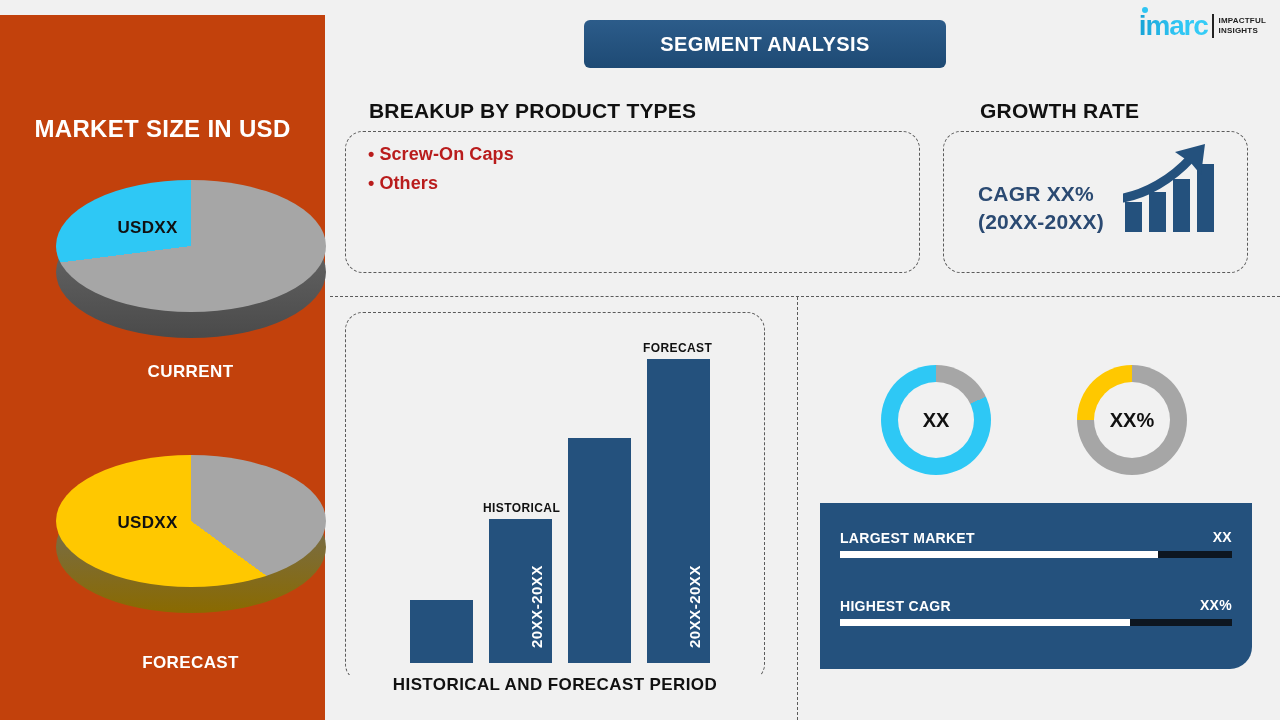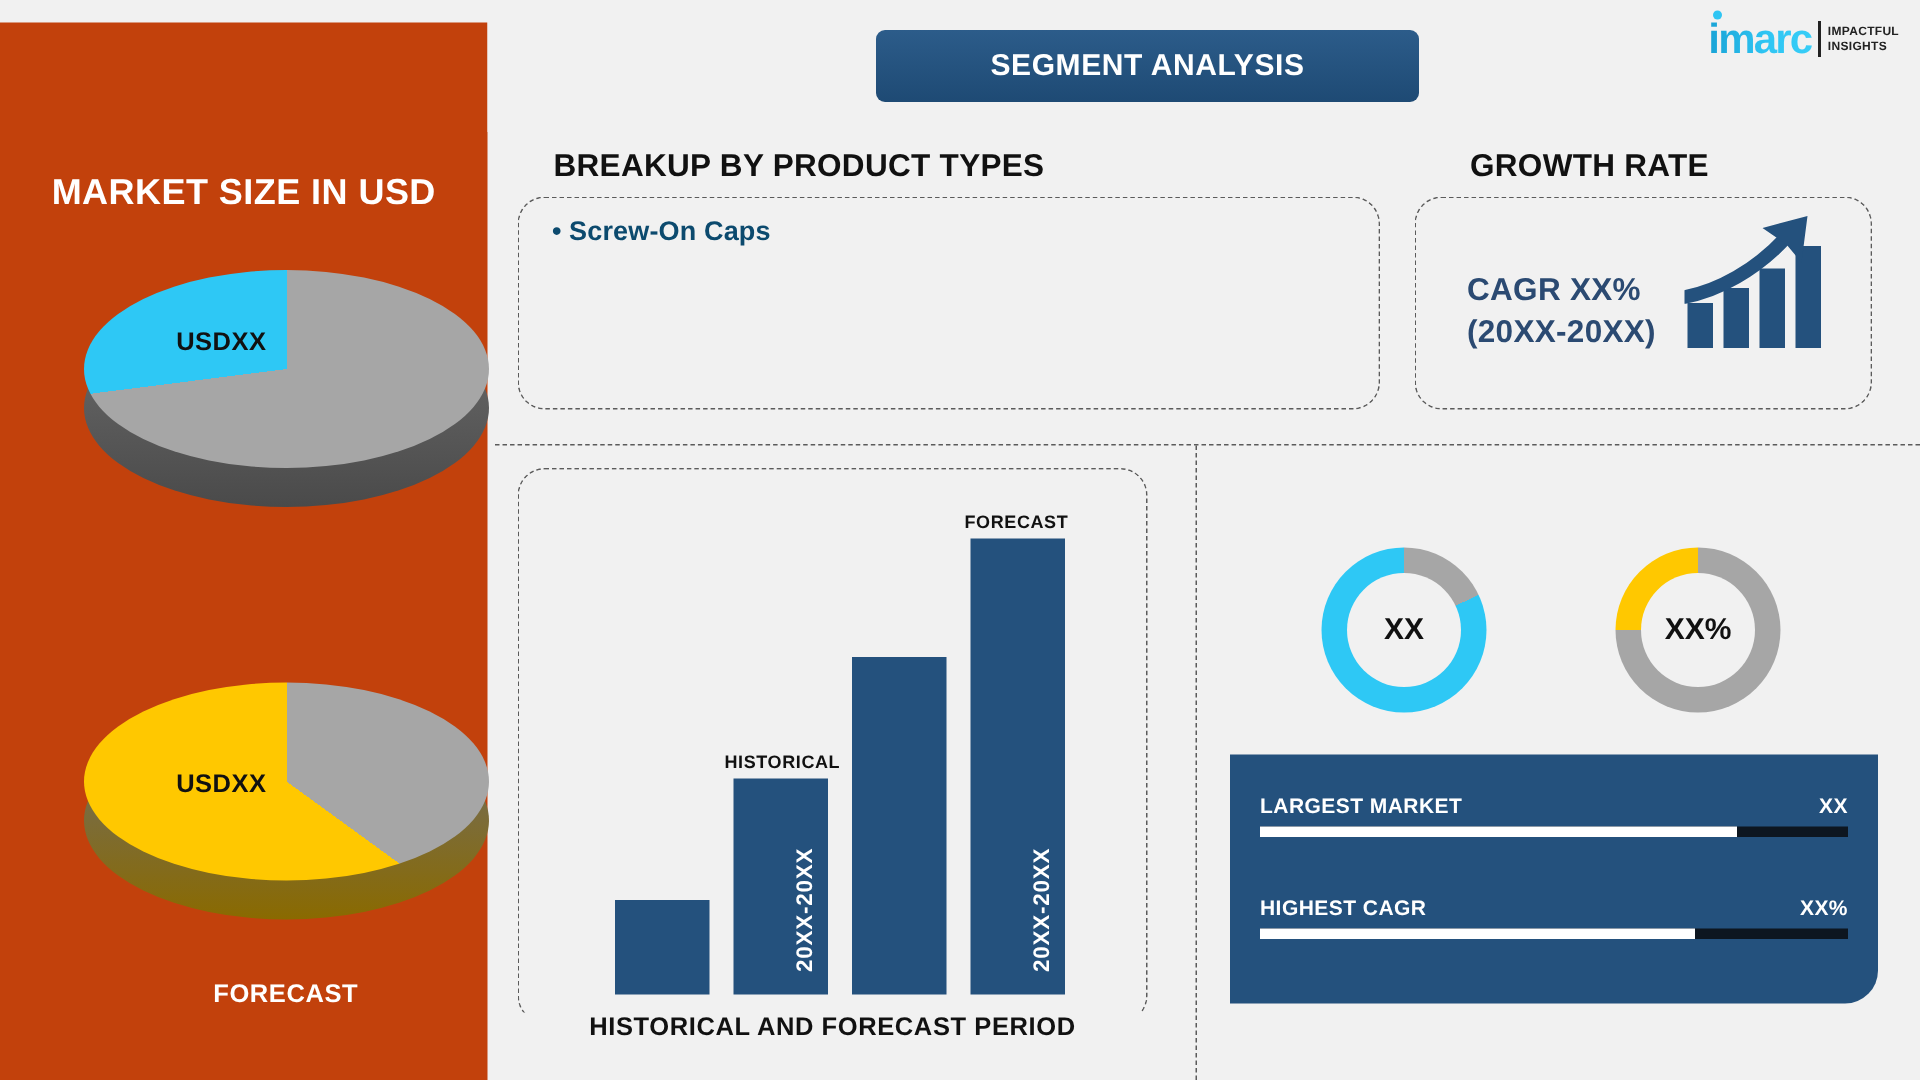--- a/index.html
+++ b/index.html
@@ -68,21 +68,21 @@
 
   
   .sec-h{ position:absolute; font-size:21px; font-weight:bold; color:#111; letter-spacing:.2px; }
 
   
   .dbox{ position:absolute; border:1.5px dashed #5b5b5b; border-radius:18px; background:transparent; }
 
   
   #bullets{ position:absolute; left:368px; top:140px; }
   .bullet{
-    color:#0c4a6e; font-size:18px; font-weight:bold; line-height:29px;
+    color:#b91c1c; font-size:18px; font-weight:bold; line-height:29px;
     letter-spacing:.1px;
   }
   .bullet .dot{ margin-right:5px; }
 
   
   #cagr-text{
     position:absolute; left:978px; top:180px; color:#2b4a72;
     font-size:21px; font-weight:bold; line-height:28px; letter-spacing:.2px;
   }
   #growth-icon{ position:absolute; left:1123px; top:142px; }
@@ -139,20 +139,21 @@
 
 <div id="sidebar">
   <div id="sidebar-title">MARKET SIZE IN USD</div>
 
   <div class="pie-wrap" style="top:165px;">
     <div class="pie3d">
       <div class="side" id="pie1-side" style="background: linear-gradient(rgb(110, 110, 110) 0%, rgb(74, 74, 74) 100%);"></div>
       <div class="top" id="pie1-top" style="background: conic-gradient(rgb(166, 166, 166) 0deg, rgb(166, 166, 166) 262.8deg, rgb(46, 200, 245) 262.8deg, rgb(46, 200, 245) 360deg);"></div>
       <div class="pie-label" style="left:62px; top:38px;">USDXX</div>
     </div>
+    <div class="pie-caption" style="margin-top:32px;">CURRENT</div>
   </div>
 
   <div class="pie-wrap" style="top:440px;">
     <div class="pie3d">
       <div class="side" id="pie2-side" style="background: linear-gradient(rgb(110, 110, 110) 0%, rgb(138, 106, 0) 100%);"></div>
       <div class="top" id="pie2-top" style="background: conic-gradient(rgb(166, 166, 166) 0deg, rgb(166, 166, 166) 126deg, rgb(255, 200, 0) 126deg, rgb(255, 200, 0) 360deg);"></div>
       <div class="pie-label" style="left:62px; top:58px;">USDXX</div>
     </div>
     <div class="pie-caption" style="margin-top:48px;">FORECAST</div>
   </div>
@@ -171,20 +172,21 @@
   <div id="logo-tag">
     <div>IMPACTFUL</div>
     <div>INSIGHTS</div>
   </div>
 </div>
 
 <div class="sec-h" style="left:369px; top:99px;">BREAKUP BY PRODUCT TYPES</div>
 <div class="dbox" style="left:345px; top:131px; width:575px; height:142px;"></div>
 <div id="bullets">
   <div class="bullet"><span class="dot">•</span><span>Screw-On Caps</span></div>
+  <div class="bullet"><span class="dot">•</span><span>Others</span></div>
 </div>
 
 <div class="sec-h" style="left:980px; top:99px;">GROWTH RATE</div>
 <div class="dbox" style="left:943px; top:131px; width:305px; height:142px;"></div>
 <div id="cagr-text">
   <div>CAGR XX%</div>
   <div>(20XX-20XX)</div>
 </div>
 <div id="growth-icon">
   <svg width="100" height="92" viewBox="0 0 100 92">

